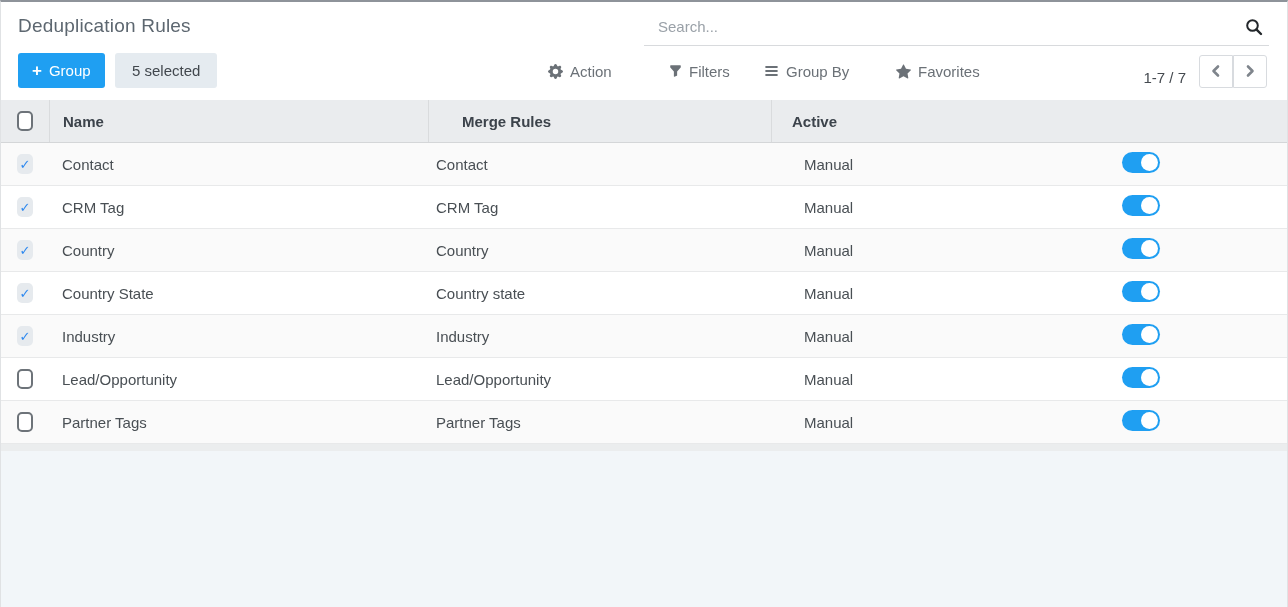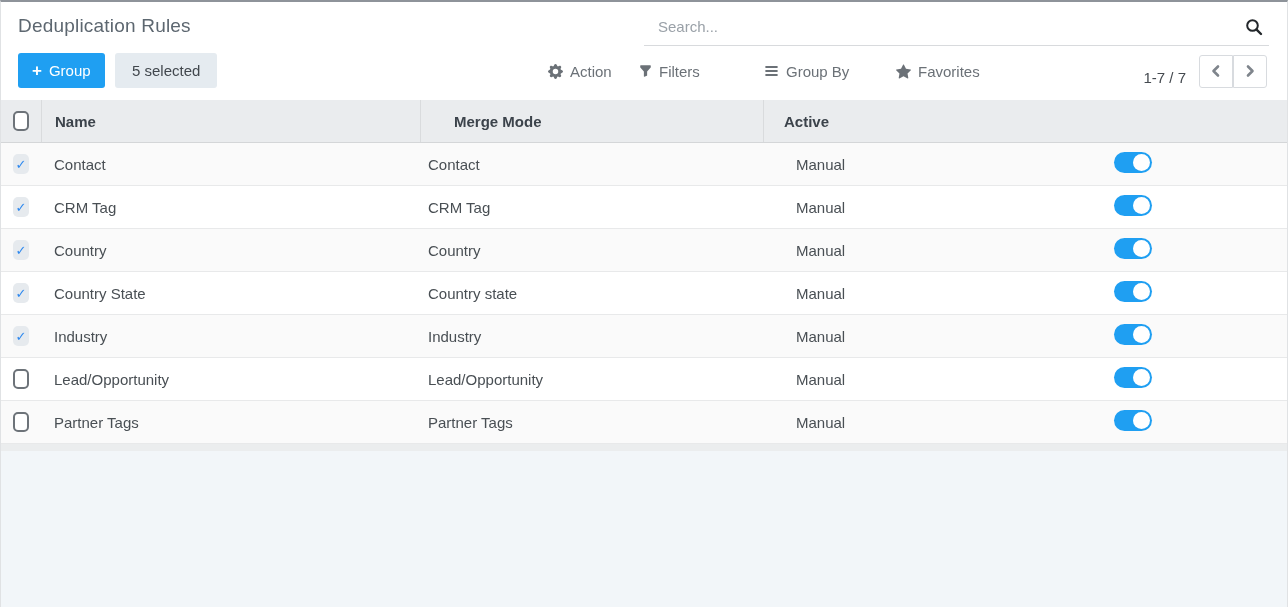--- a/index.html
+++ b/index.html
@@ -53,21 +53,21 @@
   .menu {
     position:absolute; top:0; height:46px;
     display:flex; align-items:center; gap:7px;
     font-size:15px; color:var(--color-text-muted,#6b7177);
     background:none; border:none; cursor:pointer;
     font-family:"Liberation Sans", sans-serif;
     text-align:right;
   }
   .menu svg { flex:none; }
   .menu-action   { left:547px; }
-  .menu-filters  { left:638px; }
+  .menu-filters  { left:668px; }
   .menu-groupby  { left:763px; }
   .menu-favorites{ left:895px; }
   .pager {
     position:absolute; right:20px; top:0; height:46px;
     display:flex; align-items:center; gap:13px;
   }
   .pager-range { font-size:15px; color:#454a50;margin-top:13px; }
   .pager-buttons { display:flex; }
   .pager-buttons button {
     width:34px; height:33px; background:#fff;
@@ -83,21 +83,21 @@
     grid-template-columns:40px 379px 343px 331px 1fr;
     height:43px; align-items:center;
   }
   .thead {
     background:var(--color-header-bg,#eaecee);
     border-bottom:1px solid #d4d6d8;
     font-weight:bold; color:#3c434b; font-size:15px;
   }
   .thead .th { height:100%; display:flex; align-items:center; }
   .thead .th + .th { border-left:1px solid #d9dbdd; }
-  .td, .th { overflow:hidden; white-space:nowrap; }
+  .td, .th { overflow:hidden; white-space:nowrap;margin-left:8px; }
   .cell-name  { padding-left:13px; }
   .cell-model { padding-left:8px; }
   .cell-merge { padding-left:33px; }
   .cell-active{ padding-left:20px; }
   .cell-cb { display:flex; justify-content:center; align-items:center; height:100%; }
   .tr { border-bottom:1px solid #e8e9ea; font-size:15px; color:#494f54; background:#fff; cursor:pointer; }
   .tr.odd { background:var(--color-row-alt-bg,#fafafa); }
   
   .checkbox {
     width:16px; height:20px; border:2px solid #6d7379; border-radius:5px;
@@ -198,21 +198,21 @@
       </div>
     </div>
   </div>
 
   <div class="listview">
     <div class="thead">
       <div class="th cell-cb">
         <span class="checkbox"></span>
       </div>
       <div class="th cell-name">Name</div>
-      <div class="th cell-merge">Merge Mode</div>
+      <div class="th cell-merge">Merge Rules</div>
       <div class="th cell-active">Active</div>
     </div>
     <div id="table-body">
         <div class="tr odd">
     <div class="td cell-cb">
       <span class="checkbox checked">
         <span class="check">✓</span>
       </span>
     </div>
     <div class="td cell-name">Contact</div>

